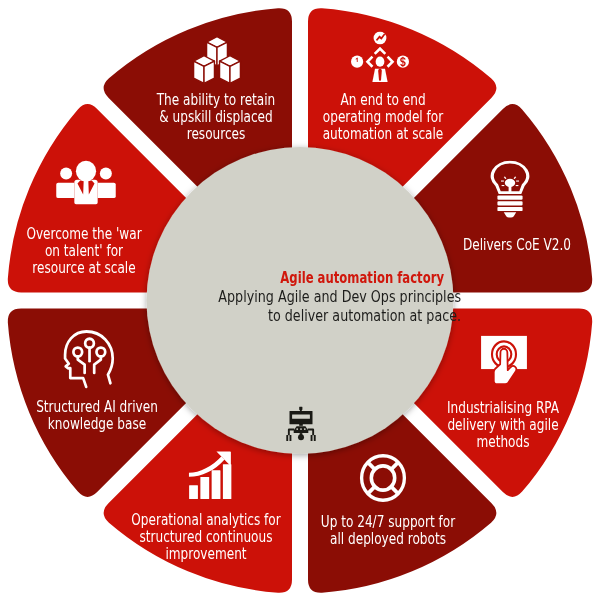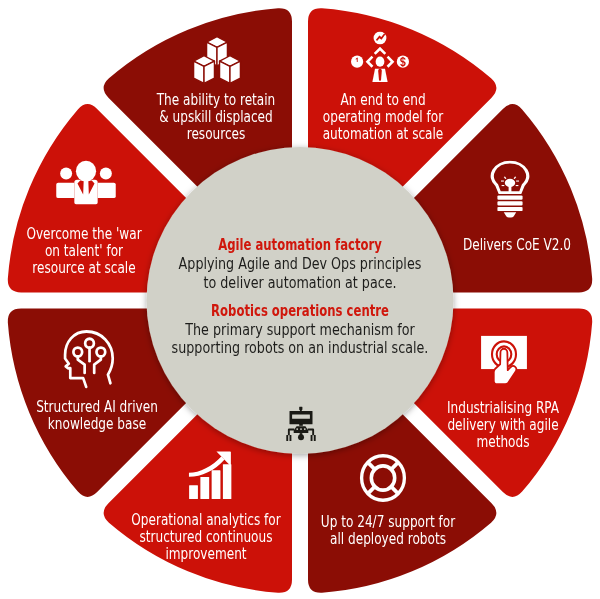--- a/index.html
+++ b/index.html
@@ -9,21 +9,21 @@
   #wheel{position:absolute;left:0;top:0;width:600px;height:599px;}
   svg.stage{position:absolute;left:0;top:0;width:600px;height:599px;}
   .seg-label{position:absolute;text-align:center;color:#fff;
              font-family:"DejaVu Sans Condensed","DejaVu Sans",sans-serif;
              font-size:16.5px;line-height:17px;white-space:nowrap;
              transform:translate(-50%,-50%) scaleX(0.815);}
   .seg-label div{white-space:nowrap;}
   .seg-icon{position:absolute;transform:translate(-50%,-50%);}
   .seg-icon svg{display:block;fill:#fff;}
   #centerText{position:absolute;left:300px;top:297px;width:360px;
-              transform:translate(-50%,-50%);text-align:center;
+              transform:translate(-50%,-50%);text-align:right;
               font-family:"DejaVu Sans Condensed","DejaVu Sans",sans-serif;}
   .ct-block{margin-bottom:9.5px;}
   .ct-block:last-child{margin-bottom:0;}
   .ct-head{color:#d0170c;font-weight:bold;font-size:16.2px;line-height:18.8px;
            white-space:nowrap;transform:scaleX(0.80);}
   .ct-line{color:#1d1d1b;font-size:15.8px;line-height:18.8px;
            white-space:nowrap;transform:scaleX(0.895);}
 </style>
 </head>
 <body>
@@ -240,19 +240,14 @@
           </g>
         </svg>
       </div>
     </div>
   <div id="centerText">
       <div class="ct-block">
         <div class="ct-head">Agile automation factory</div>
         <div class="ct-line">Applying Agile and Dev Ops principles</div>
         <div class="ct-line">to deliver automation at pace.</div>
       </div>
-      <div class="ct-block">
-        <div class="ct-head">Robotics operations centre</div>
-        <div class="ct-line">The primary support mechanism for</div>
-        <div class="ct-line">supporting robots on an industrial scale.</div>
-      </div>
     </div>
 </div>
 
 </body></html>

